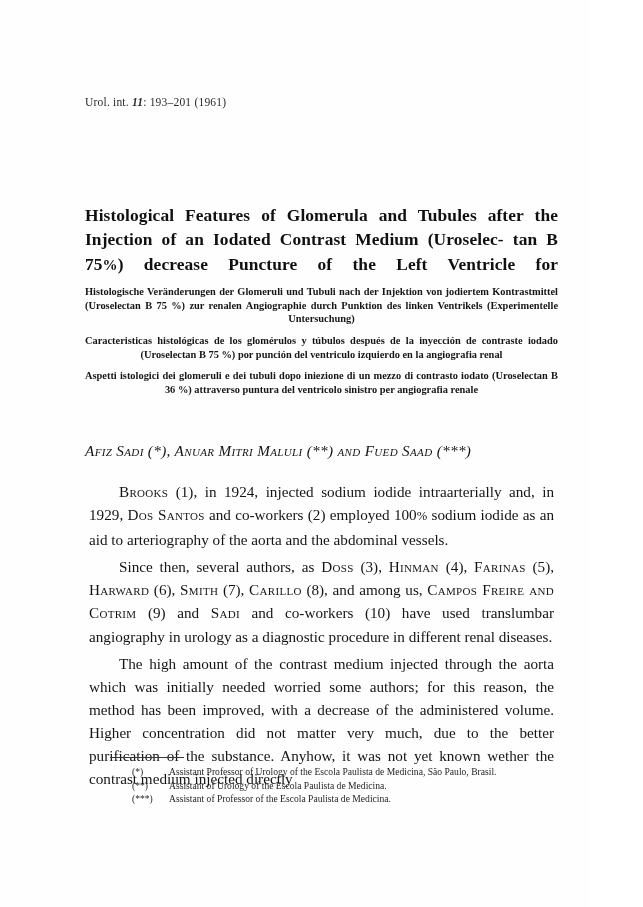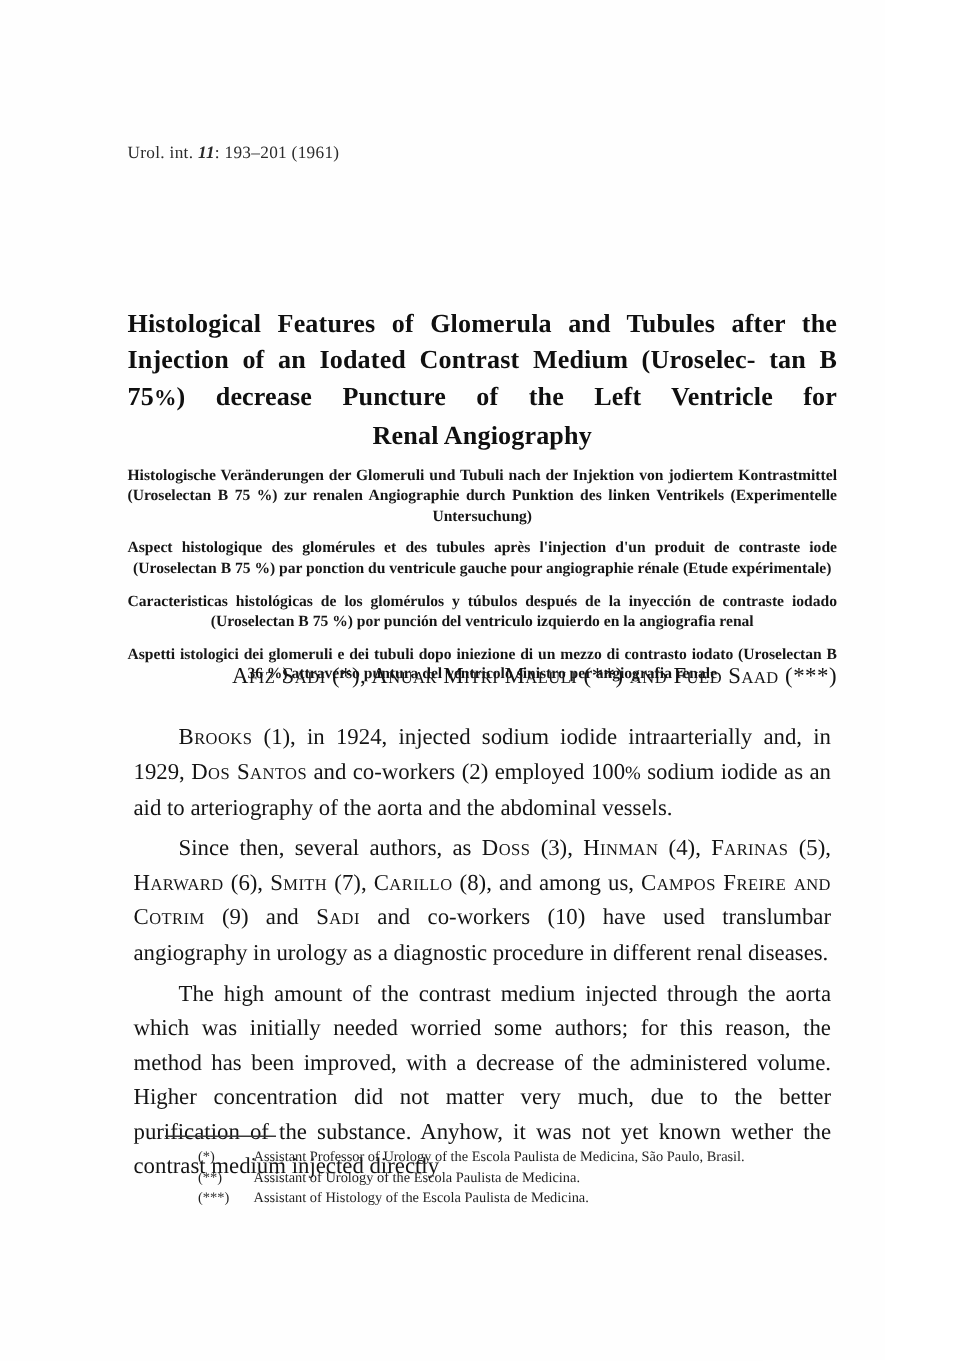--- a/index.html
+++ b/index.html
@@ -80,25 +80,26 @@
     text-align-last: center;
   }
   .sub-group p:last-child { margin-bottom: 0; }
 
   
   .authors {
     position: absolute;
     left: 85px;
     top: 442px;
     width: 473px;
-    text-align: right;
+    text-align: left;
     font-size: 15.2px;
     font-variant: small-caps;
     letter-spacing: 0.35px;
     color: #141414;
+    font-style: italic;
   }
 
   
   .body-text {
     position: absolute;
     left: 85px;
     top: 476px;
     width: 473px;
     font-size: 15.2px;
     line-height: 23.1px;
@@ -152,26 +153,24 @@
   <div class="running-head">
     <span>Urol. int.</span>
     <span class="vol">11</span><span>: 193–201 (1961)</span>
   </div>
 
   <div class="title-block">
     <h1 class="main-title">
       <span>Histological Features of Glomerula and Tubules after</span>
       <span>the Injection of an Iodated Contrast Medium (Uroselec-</span>
       <span>tan B 75</span><span class="pct">%</span><span>) decrease Puncture of the Left Ventricle for</span>
-      <span class="last-line">Renal Angiography</span>
     </h1>
 
     <div class="sub-group">
       <p>Histologische Veränderungen der Glomeruli und Tubuli nach der Injektion von jodiertem Kontrastmittel (Uroselectan B 75 %) zur renalen Angiographie durch Punktion des linken Ventrikels (Experimentelle Untersuchung)</p>
-      <p>Aspect histologique des glomérules et des tubules après l'injection d'un produit de contraste iode (Uroselectan B 75 %) par ponction du ventricule gauche pour angiographie rénale (Etude expérimentale)</p>
       <p>Caracteristicas histológicas de los glomérulos y túbulos después de la inyección de contraste iodado (Uroselectan B 75 %) por punción del ventriculo izquierdo en la angiografia renal</p>
       <p>Aspetti istologici dei glomeruli e dei tubuli dopo iniezione di un mezzo di contrasto iodato (Uroselectan B 36 %) attraverso puntura del ventricolo sinistro per angiografia renale</p>
     </div>
   </div>
 
   <div class="authors">Afiz Sadi (*), Anuar Mitri Maluli (**) and Fued Saad (***)</div>
 
   <div class="body-text">
     <p>
       <span class="sc">Brooks</span><span> (1), in 1924, injected sodium iodide intraarterially and, in 1929, </span><span class="sc">Dos Santos</span><span> and co-workers (2) employed 100</span><span class="pct-sm">%</span><span> sodium iodide as an aid to arteriography of the aorta and the abdominal vessels.</span>
@@ -188,17 +187,17 @@
     <div class="fn-row">
       <span class="fn-mark">(*)</span>
       <span class="fn-text">Assistant Professor of Urology of the Escola Paulista de Medicina, São Paulo, Brasil.</span>
     </div>
     <div class="fn-row">
       <span class="fn-mark">(**)</span>
       <span class="fn-text">Assistant of Urology of the Escola Paulista de Medicina.</span>
     </div>
     <div class="fn-row">
       <span class="fn-mark">(***)</span>
-      <span class="fn-text">Assistant of Histology of the Escola Paulista de Medicina.</span>
+      <span class="fn-text">Assistant of Professor of the Escola Paulista de Medicina.</span>
     </div>
   </div>
 
 </div>
 
 </body></html>

